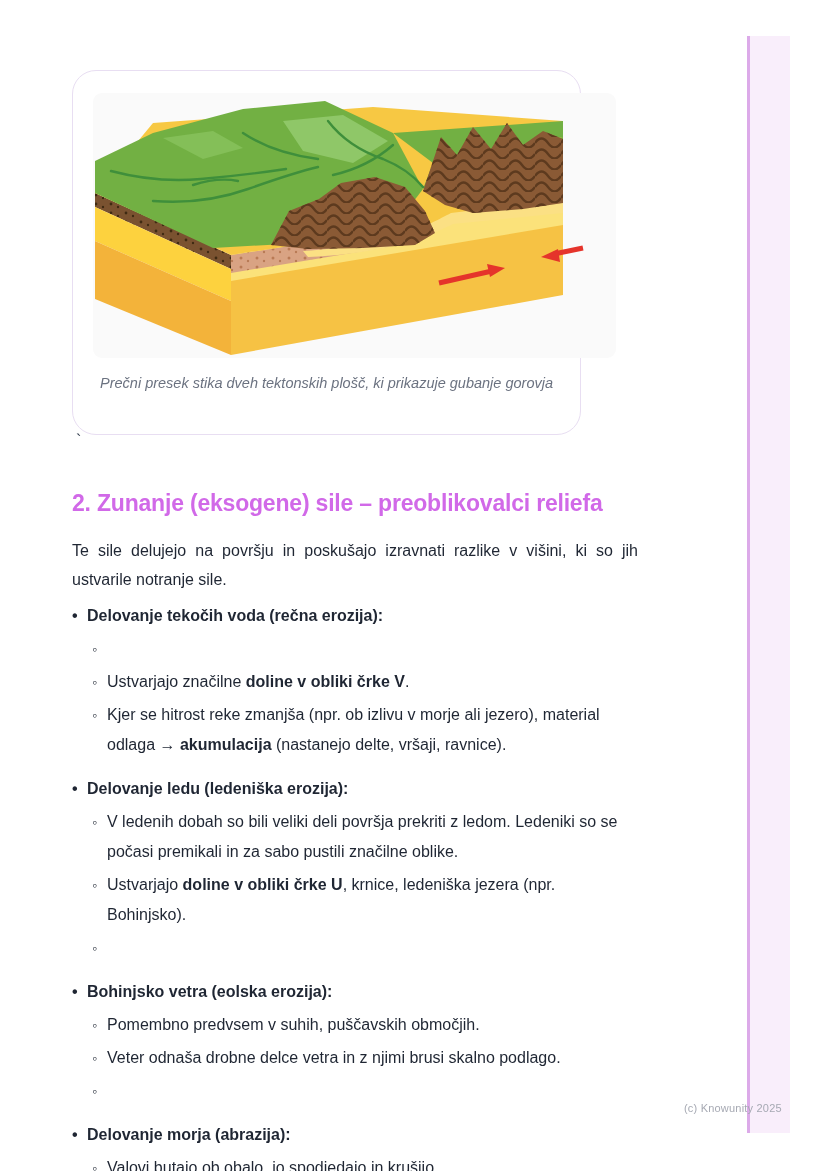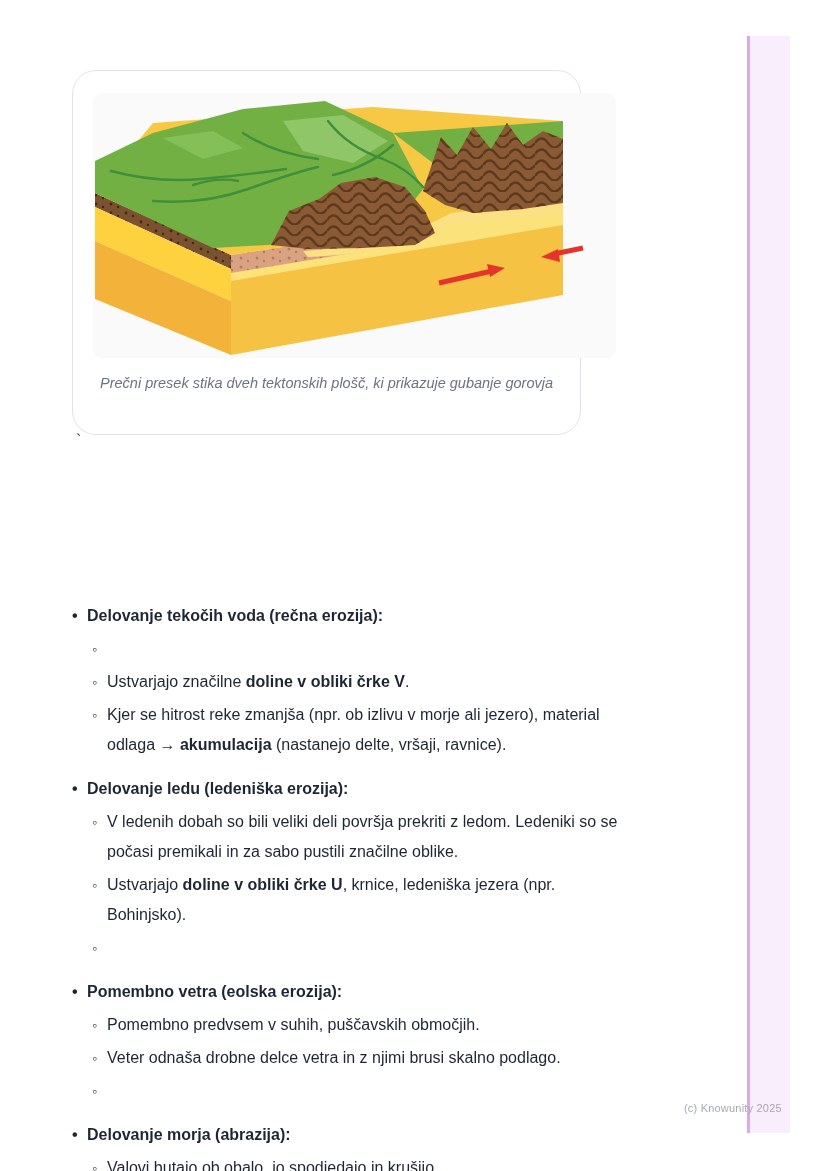--- a/index.html
+++ b/index.html
@@ -114,21 +114,23 @@
           <line x1="490" y1="155" x2="461" y2="161" stroke="#e5342b" stroke-width="5"></line>
           <polygon points="448,164 465,156 467,169" fill="#e5342b"></polygon>
         </g>
       </svg>
     </div>
     <div class="figure-caption">Prečni presek stika dveh tektonskih plošč, ki prikazuje gubanje gorovja</div>
   </div>
 
   <div class="stray-char">`</div>
 
-
+  <h1 class="main-heading">2. Zunanje (eksogene) sile – preoblikovalci reliefa</h1>
+
+  <p class="intro">Te sile delujejo na površju in poskušajo izravnati razlike v višini, ki so jih ustvarile notranje sile.</p>
 
   <div class="content">
       <div class="section">
         <div class="l1">
           <span class="mark1">•</span>
           <span>Delovanje tekočih voda (rečna erozija):</span>
         </div>
         <div class="sub">
           <div class="l2">
             <span class="mark2">◦</span>
@@ -158,21 +160,21 @@
             <p>Ustvarjajo <strong>doline v obliki črke U</strong>, krnice, ledeniška jezera (npr. Bohinjsko).</p>
           </div>
           <div class="l2">
             <span class="mark2">◦</span>
           </div>
         </div>
       </div>
       <div class="section">
         <div class="l1">
           <span class="mark1">•</span>
-          <span>Pomembno vetra (eolska erozija):</span>
+          <span>Bohinjsko vetra (eolska erozija):</span>
         </div>
         <div class="sub">
           <div class="l2">
             <span class="mark2">◦</span>
             <p>Pomembno predvsem v suhih, puščavskih območjih.</p>
           </div>
           <div class="l2">
             <span class="mark2">◦</span>
             <p>Veter odnaša drobne delce vetra in z njimi brusi skalno podlago.</p>
           </div>

